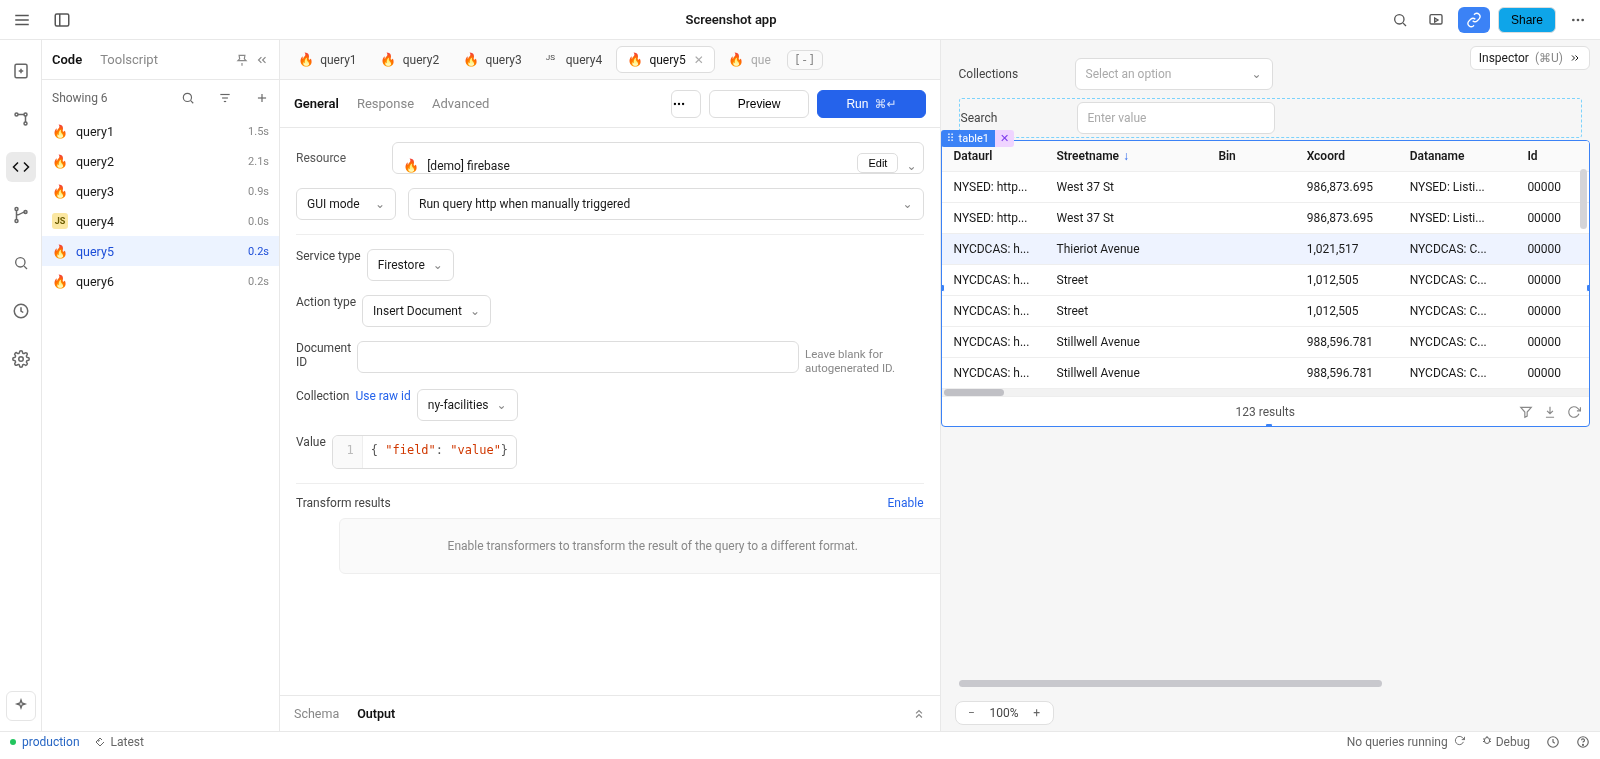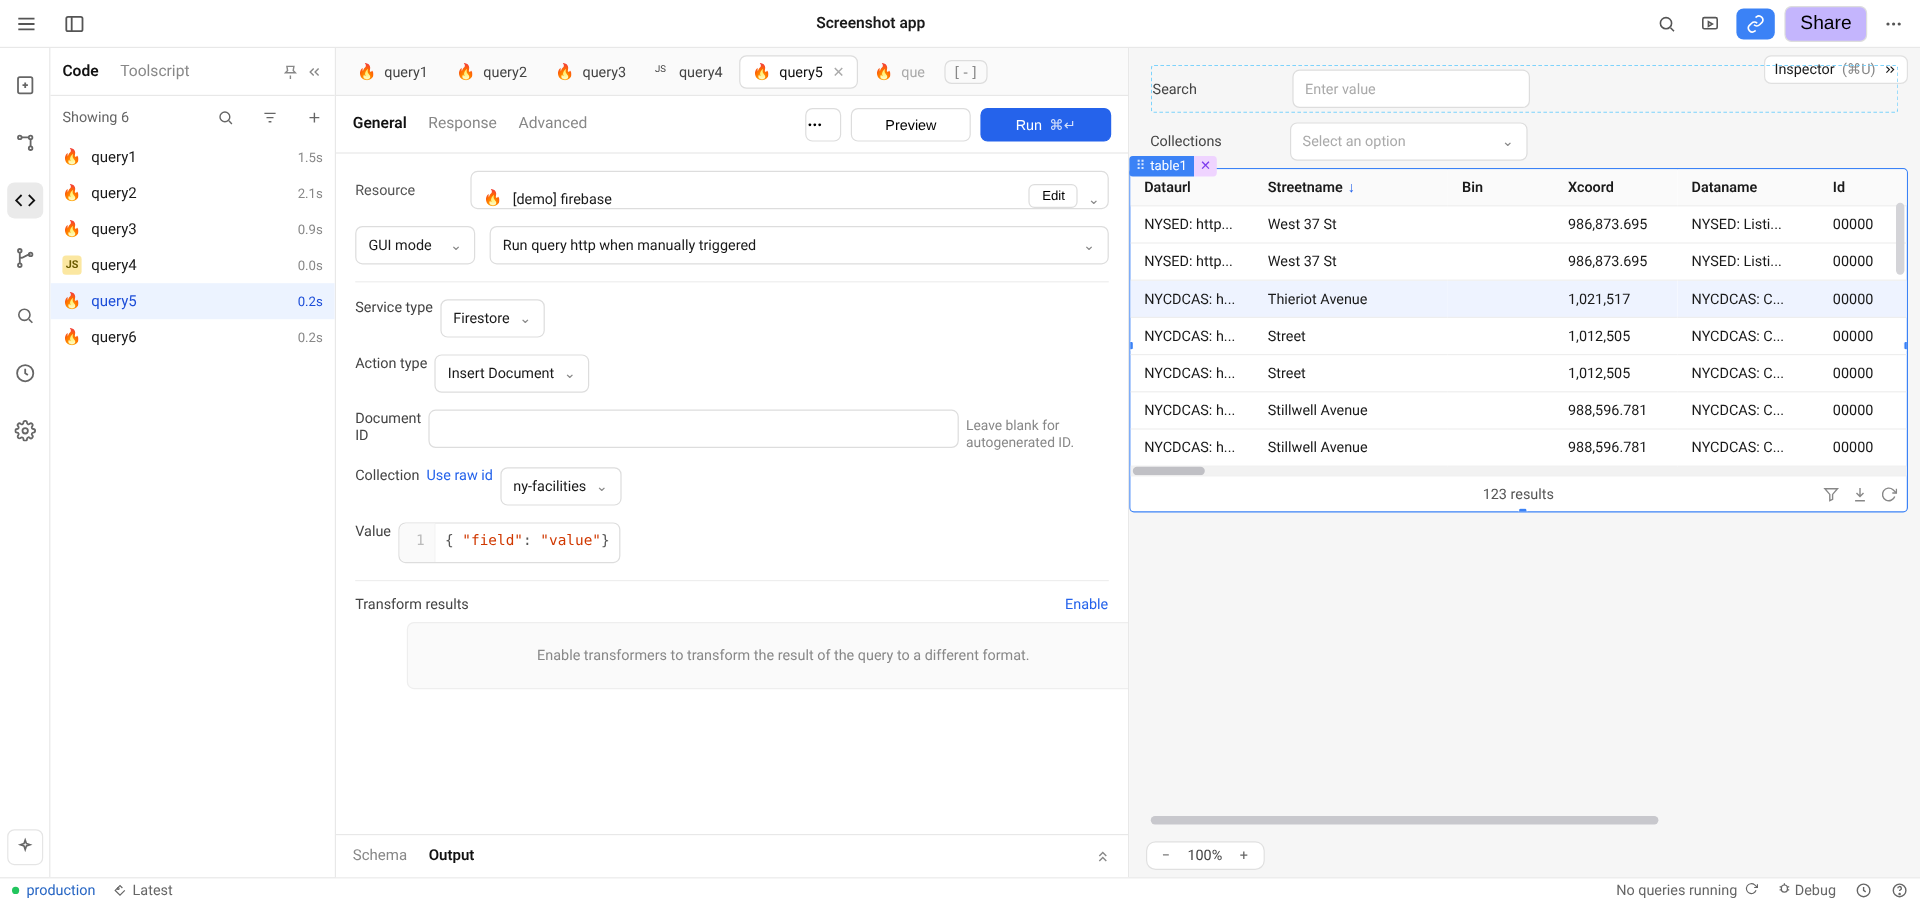--- a/index.html
+++ b/index.html
@@ -3,21 +3,21 @@
 <meta charset="utf-8">
 <style>
   * { box-sizing: border-box; margin: 0; padding: 0; }
   html, body { width: 1600px; height: 759px; font-family: -apple-system, BlinkMacSystemFont, "Segoe UI", Roboto, sans-serif; font-size: 12px; color: #1a1a1a; overflow: hidden; background: #fff; }
 
   
   .top-bar { height: 40px; border-bottom: 1px solid #e8e8e8; display: flex; align-items: center; padding: 0 8px; gap: 8px; }
   .top-bar .left-icons { display: flex; gap: 12px; align-items: center; }
   .top-bar .title { flex: 1; text-align: center; font-weight: 600; font-size: 13px; }
   .top-bar .right-icons { display: flex; gap: 8px; align-items: center; }
-  .btn-share { background: #c4b5fd; border: 1px solid #ddd; padding: 5px 12px; border-radius: 6px; cursor: pointer; font-size: 16px; }
+  .btn-share { background: #0ea5e9; border: 1px solid #ddd; padding: 5px 12px; border-radius: 6px; cursor: pointer; font-size: 12px; }
   .btn-link-icon { background: #3b82f6; padding: 5px 8px; border-radius: 6px; color: #fff; display: flex; align-items: center; }
   .icon-btn { width: 28px; height: 28px; display: flex; align-items: center; justify-content: center; border-radius: 6px; cursor: pointer; color: #555; }
 
   
   .main { display: flex; height: calc(759px - 40px - 28px); }
 
   
   .left-rail { width: 42px; border-right: 1px solid #e8e8e8; display: flex; flex-direction: column; align-items: center; padding-top: 16px; gap: 18px; }
   .rail-icon { width: 30px; height: 30px; display: flex; align-items: center; justify-content: center; border-radius: 6px; color: #666; cursor: pointer; }
   .rail-icon.active { background: #eaeaea; color: #111; }
@@ -473,31 +473,31 @@
       <span>
         <svg width="12" height="12" viewBox="0 0 24 24" fill="none" stroke="currentColor" stroke-width="2">
             <polyline points="13 17 18 12 13 7"></polyline>
             <polyline points="6 17 11 12 6 7"></polyline>
           </svg>
       </span>
     </div>
 
     <div class="canvas-inner">
 
-      <div class="form-field-row selected-wrap">
-        <span class="f-label">Search</span>
-        <div class="f-control">
-          <span style="color:#aaa">Enter value</span>
-        </div>
-      </div>
       <div class="form-field-row">
         <span class="f-label">Collections</span>
         <div class="f-control select">
           <span style="color:#aaa">Select an option</span>
           <span class="chev-down"></span>
+        </div>
+      </div>
+      <div class="form-field-row selected-wrap">
+        <span class="f-label">Search</span>
+        <div class="f-control">
+          <span style="color:#aaa">Enter value</span>
         </div>
       </div>
 
       <div class="table-chip">
         <span class="table-chip-name">
           <span style="opacity:.8;">⠿</span>
           <span>table1</span>
         </span>
         <span class="table-chip-del">✕</span>
       </div>

